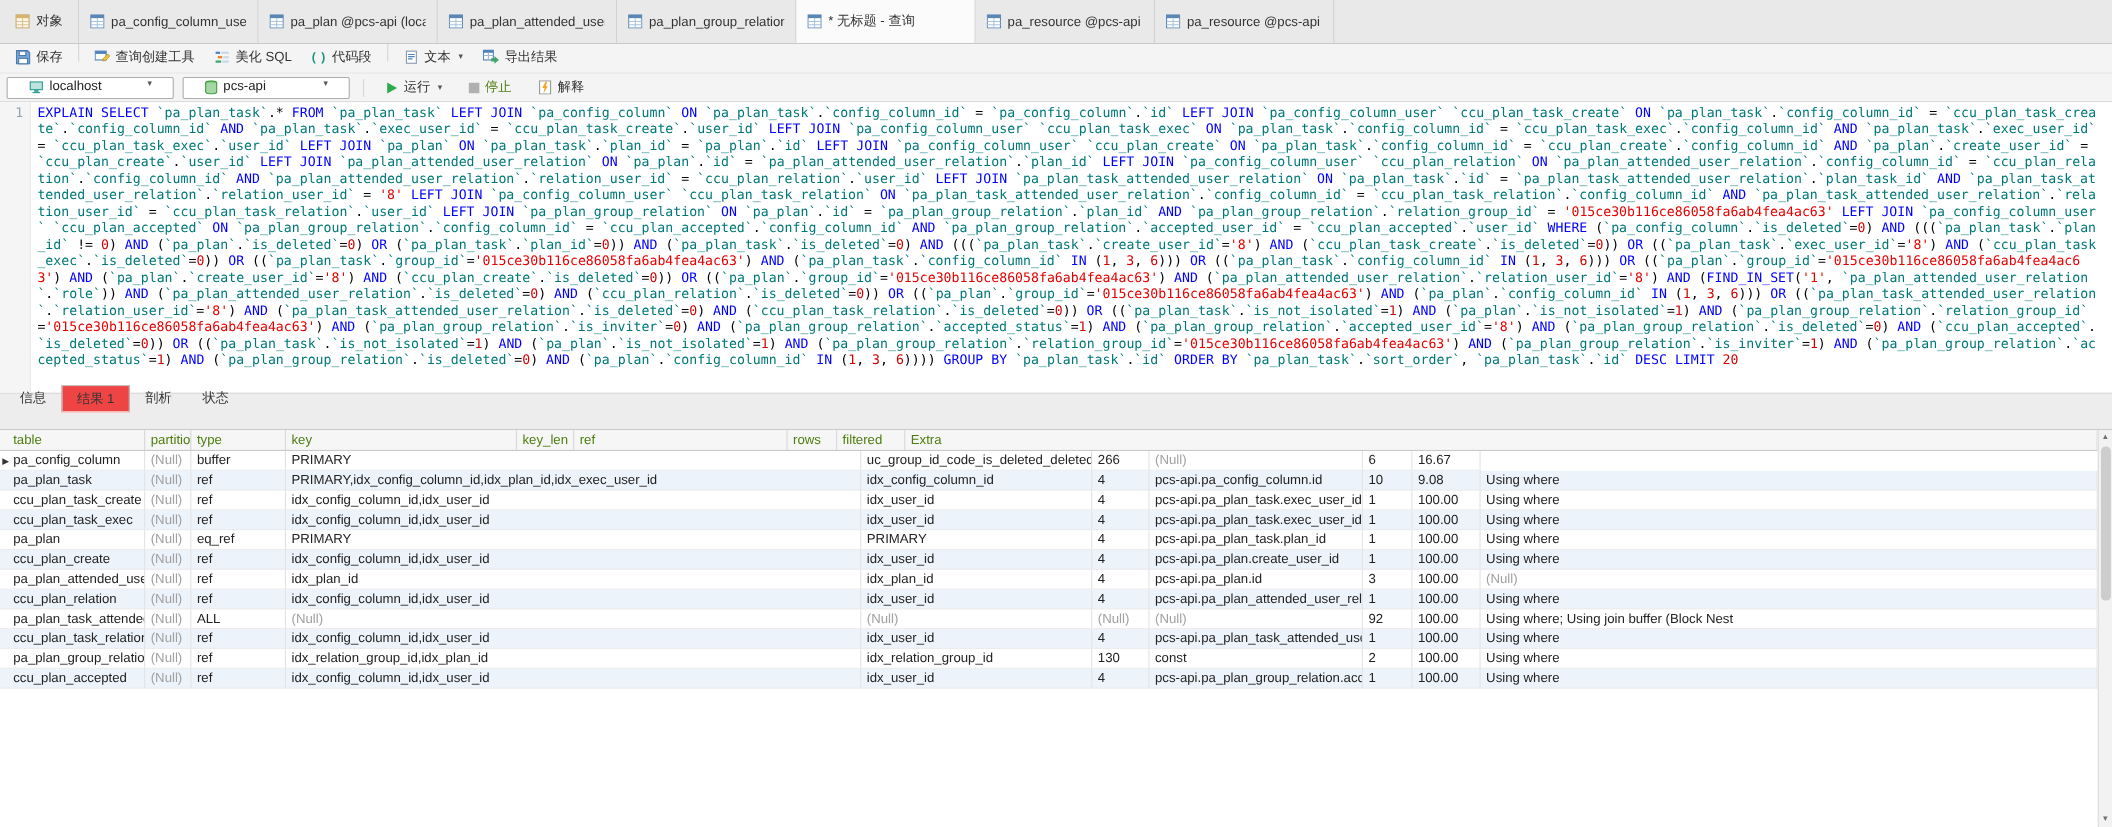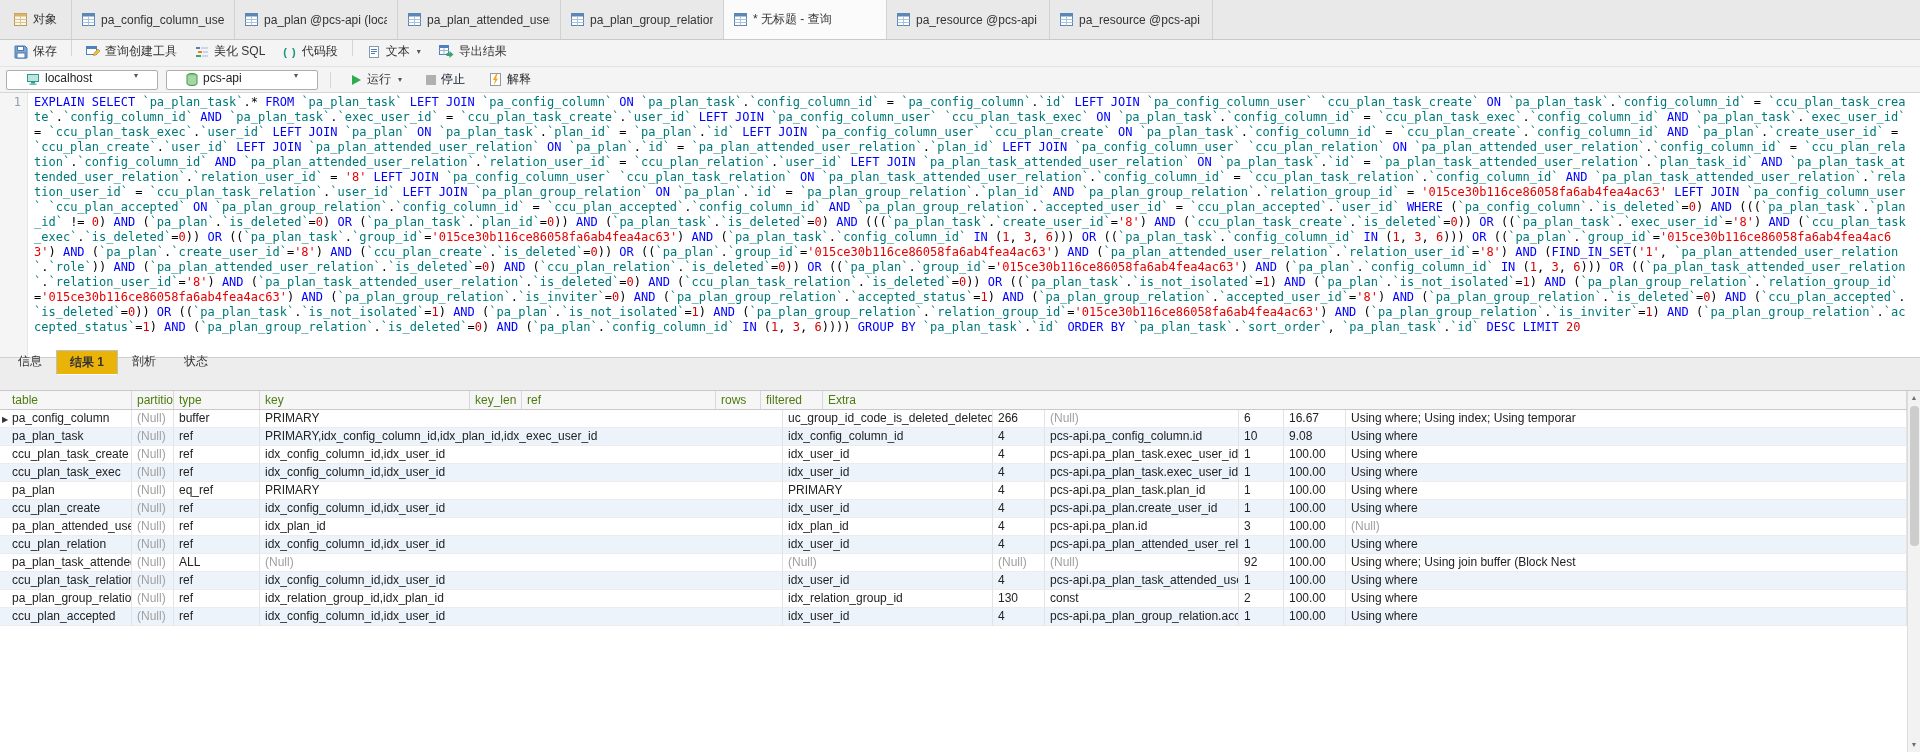--- a/index.html
+++ b/index.html
@@ -18,35 +18,35 @@
   
   .toolbar{height:27px;background:#f4f4f4;border-bottom:1px solid #e3e3e3;display:flex;align-items:flex-start;padding:0 6px;gap:2px;flex:0 0 auto}
   .tbtn{display:flex;align-items:center;gap:5px;padding:3px 8px;background:transparent;border:0;font:inherit;color:#333;cursor:default}
   .sep{width:1px;height:16px;background:#d5d5d5;margin:0 4px}
   .caret{font-size:8px;color:#555;margin-left:2px}
   .paren-icon{color:#18957d;font-weight:bold;font-size:11px;letter-spacing:1px}
 
   .connbar{height:26px;background:#f4f4f4;border-bottom:1px solid #d6d6d6;display:flex;align-items:center;padding:0 6px;gap:8px;flex:0 0 auto}
   .dropdown{display:flex;gap:5px;width:152px;height:20px;background:#fff;border:1px solid #adadad;border-radius:2px;padding:0 19px;cursor:default}
   .dropdown .dlabel{flex:1;overflow:hidden;white-space:nowrap;color:#222}
-  .disabled{color:#0f172a}
+  .disabled{color:#4d7c0f}
 
   
   .editor{height:265px;display:flex;background:#fff;border-bottom:1px solid #d0d0d0;overflow:hidden;flex:0 0 auto}
   .gutter{width:28px;background:#f5f5f5;color:#93a0b4;text-align:right;padding:2px 6px 0 0;font-family:"DejaVu Sans Mono","Liberation Mono",monospace;font-size:12px;border-right:1px solid #e6e6e6;flex:0 0 auto}
   .code{flex:1;padding:2px 12px 0 6px;font-family:"DejaVu Sans Mono","Liberation Mono",monospace;font-size:12px;line-height:15px;white-space:pre-wrap;word-break:break-all;color:#000}
   .sq-kw{color:var(--kw)}
   .sq-id{color:var(--ident)}
   .sq-str{color:var(--str)}
   .sq-num{color:var(--num)}
 
   
   .result-tabbar{height:23px;background:#ededed;border-bottom:1px solid #c9c9c9;display:flex;align-items:flex-end;padding:16px 4px;flex:0 0 auto}
   .rtab{padding:3px 13px;border:1px solid transparent;color:#333;cursor:default}
-  .rtab.active{background:#eab308;border:1px solid #c0c0c0;border-bottom:1px solid #fff;font-weight:bold;margin-bottom:-1px}
+  .rtab.active{background:#ef4444;border:1px solid #c0c0c0;border-bottom:1px solid #fff;font-weight:normal;margin-bottom:-1px}
 
   
   .grid-wrap{flex:1;display:flex;background:#fff;overflow:hidden}
   .grid{flex:1;overflow:hidden}
   .grid-header{display:flex;height:19px;background:#f6f6f6;border-bottom:1px solid #c9c9c9}
   .hcell{padding:0 5px;line-height:18px;border-right:1px solid #d8d8d8;overflow:hidden;white-space:nowrap;color:#4d7c0f;flex:0 0 auto}
   .grid-row{display:flex;height:18px;background:#fff}
   .grid-row.alt{background:var(--altrow)}
   .grid-cell{padding:0 5px;line-height:17px;border-right:1px solid #e3e3e3;border-bottom:1px solid #ececec;overflow:hidden;white-space:nowrap;position:relative;flex:0 0 auto}
   .grid-cell.null{color:var(--nullc)}
@@ -313,21 +313,20 @@
           <div class="grid-row">
             <div class="grid-cell col0"><span class="row-marker">▶</span>pa_config_column</div>
             <div class="grid-cell col1 null">(Null)</div>
             <div class="grid-cell col2">buffer</div>
             <div class="grid-cell col3">PRIMARY</div>
             <div class="grid-cell col4">uc_group_id_code_is_deleted_deleted_at</div>
             <div class="grid-cell col5">266</div>
             <div class="grid-cell col6 null">(Null)</div>
             <div class="grid-cell col7">6</div>
             <div class="grid-cell col8">16.67</div>
-            <div class="grid-cell col9">Using where; Using index; Using temporar</div>
           </div>
           <div class="grid-row alt">
             <div class="grid-cell col0">pa_plan_task</div>
             <div class="grid-cell col1 null">(Null)</div>
             <div class="grid-cell col2">ref</div>
             <div class="grid-cell col3">PRIMARY,idx_config_column_id,idx_plan_id,idx_exec_user_id</div>
             <div class="grid-cell col4">idx_config_column_id</div>
             <div class="grid-cell col5">4</div>
             <div class="grid-cell col6">pcs-api.pa_config_column.id</div>
             <div class="grid-cell col7">10</div>

